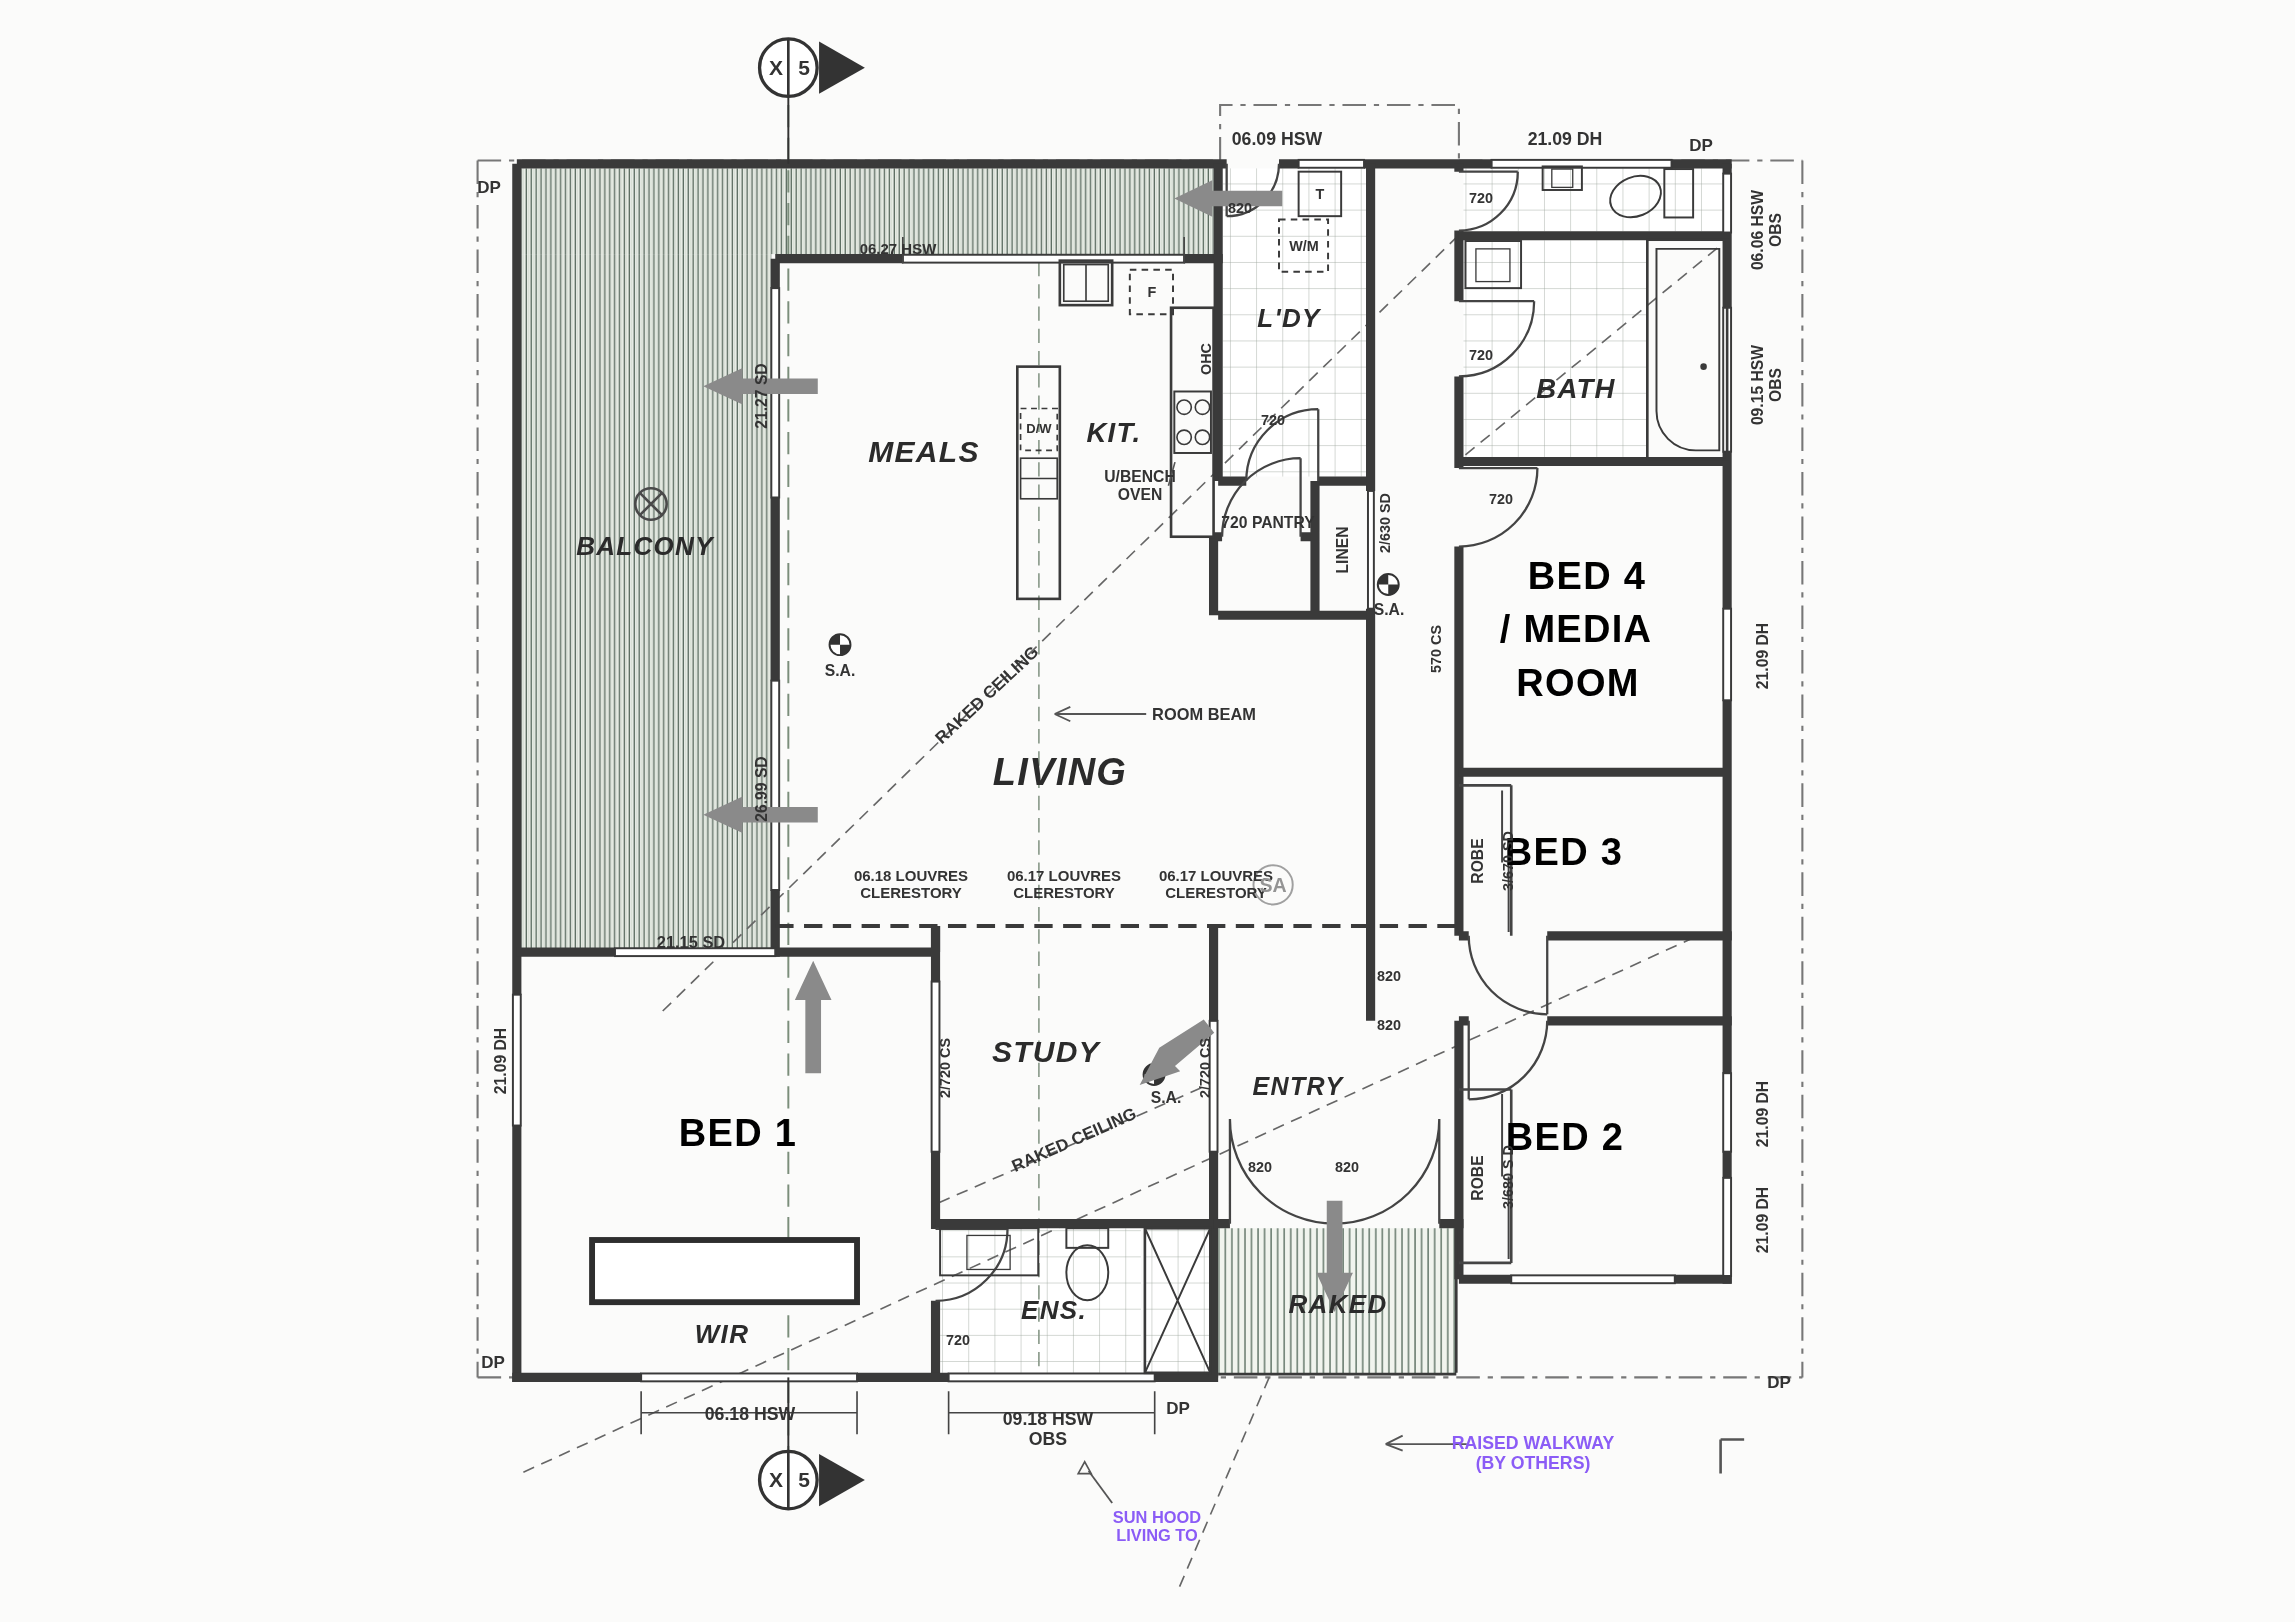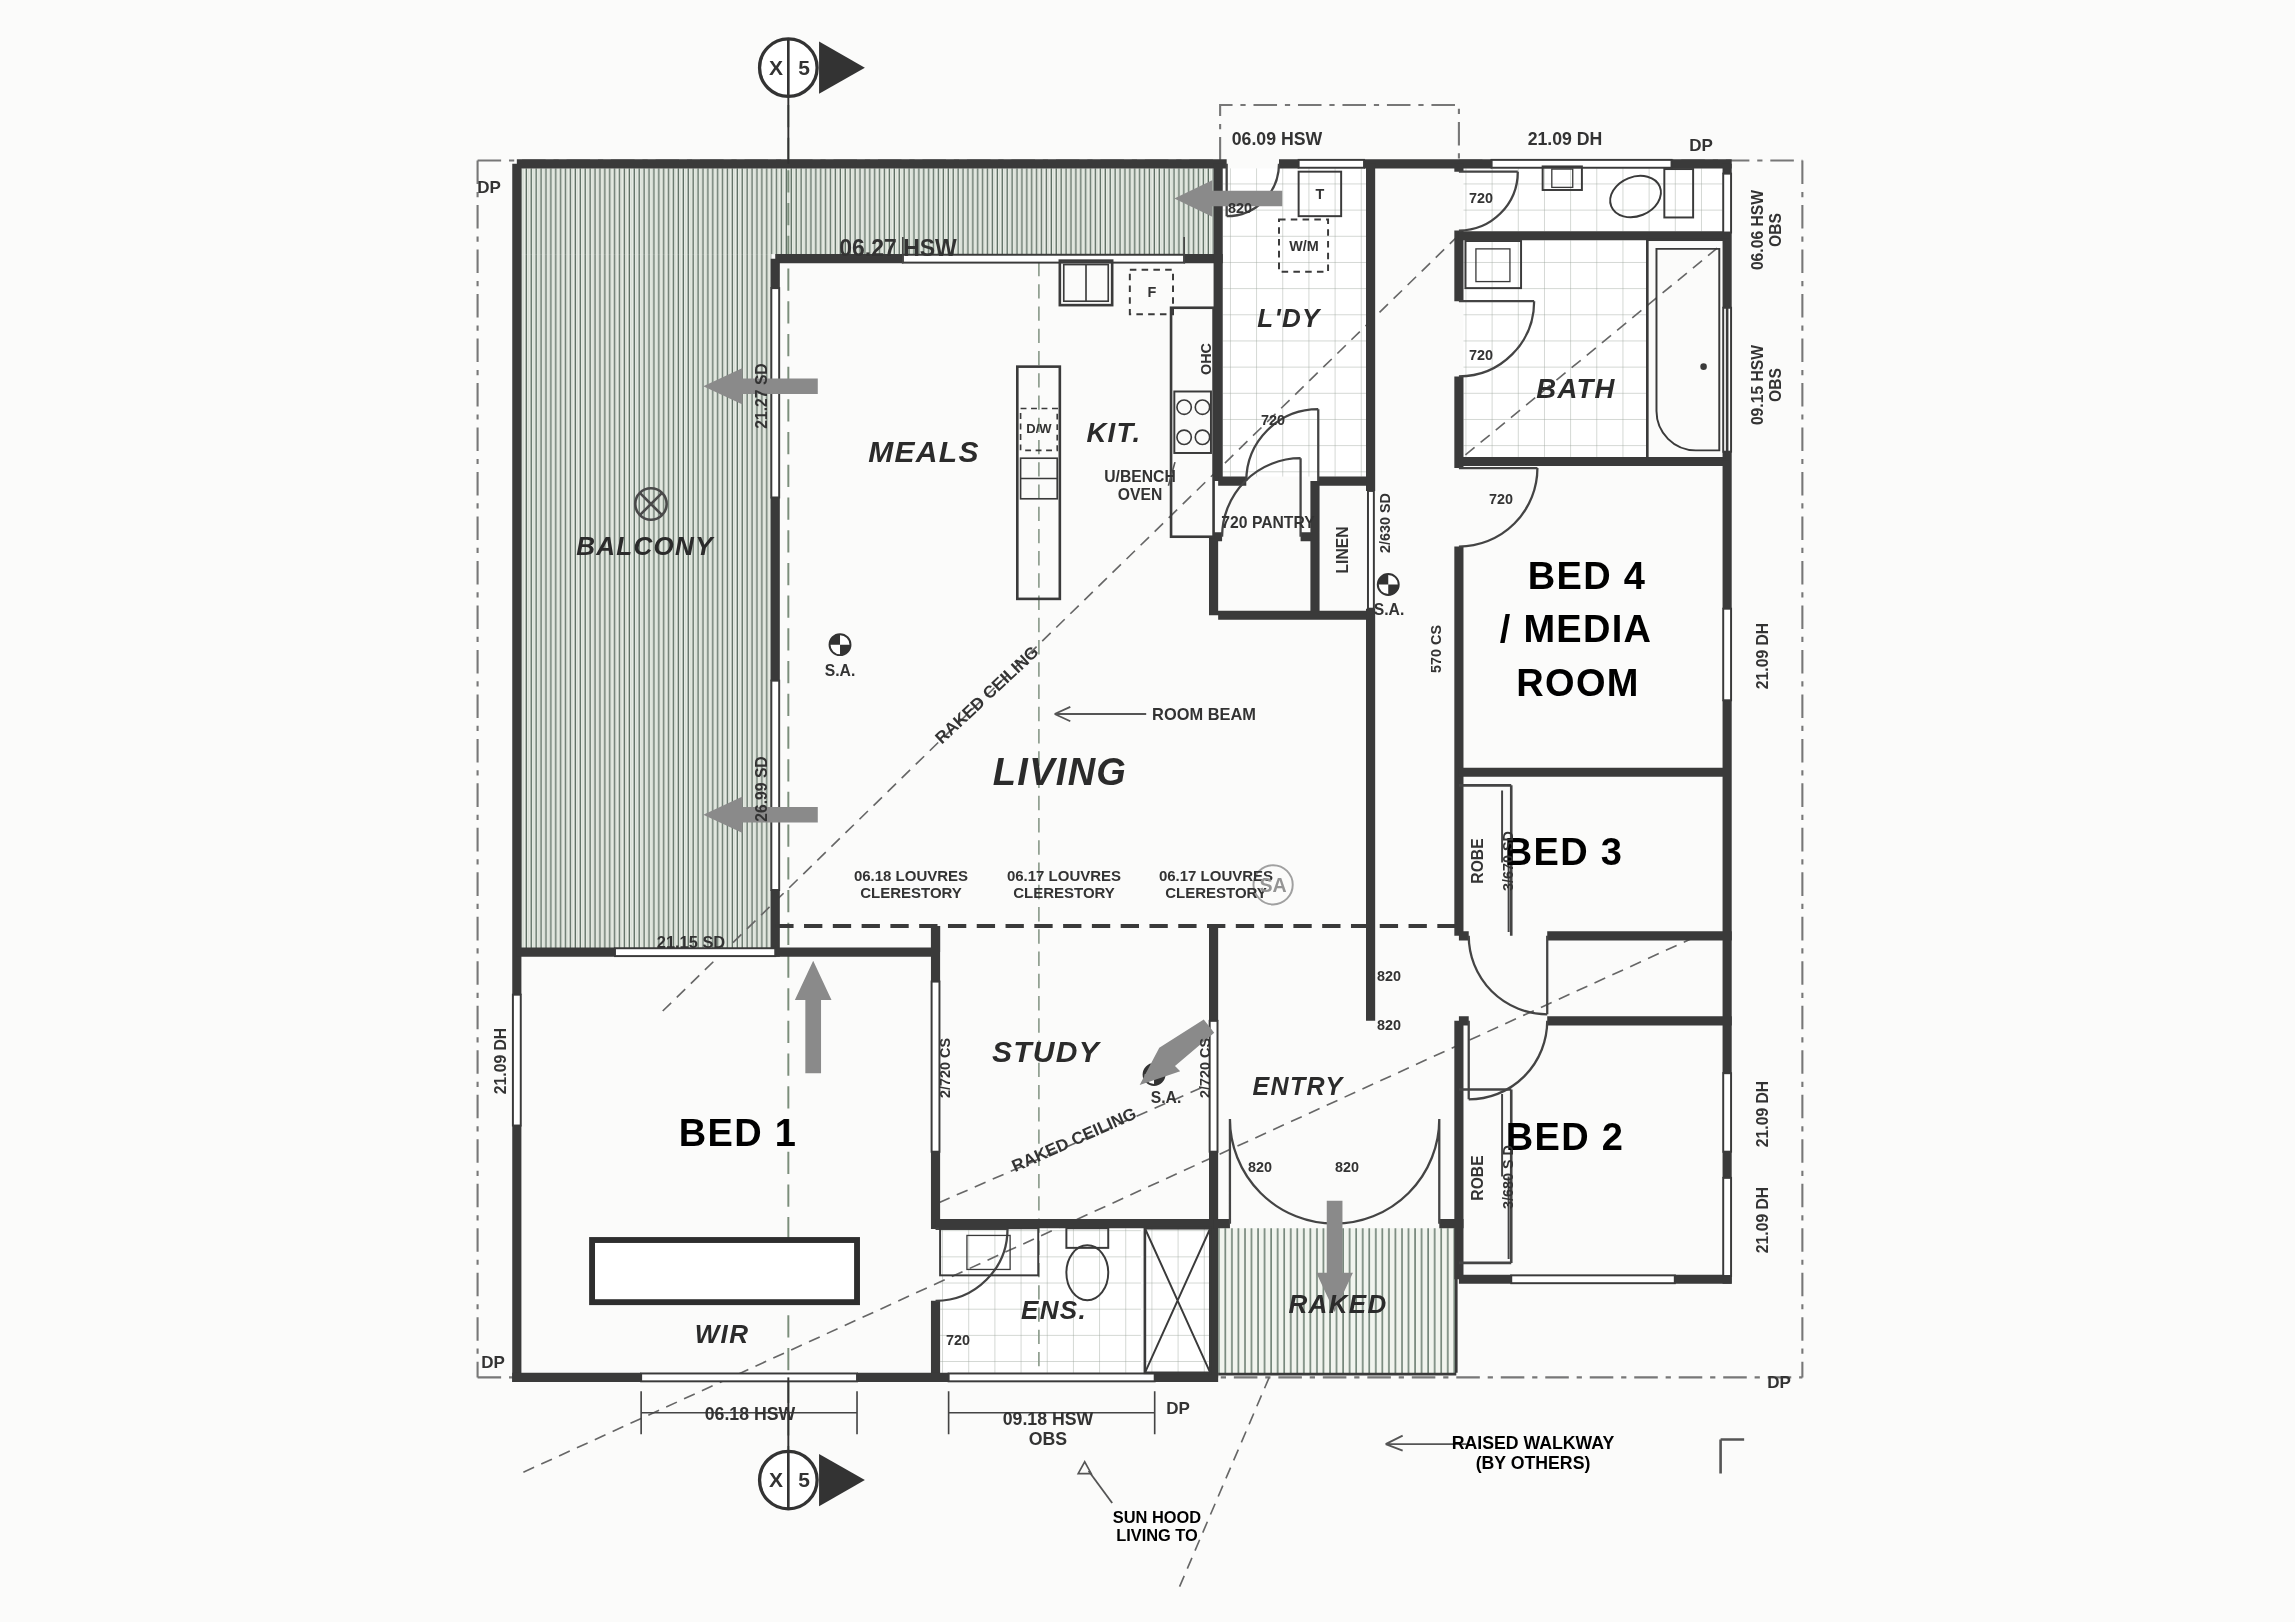--- a/index.html
+++ b/index.html
@@ -7,21 +7,21 @@
          font-family:"Liberation Sans",sans-serif;}
   svg{position:absolute;left:0;top:0;}
   #labels{position:absolute;left:0;top:0;width:100%;height:100%;}
   .lbl{position:absolute;white-space:pre-line;text-align:center;line-height:1.12;
        color:#222;transform-origin:center;}
   .big{font-weight:700;letter-spacing:1.3px;color:#000;}
   .room{font-style:italic;font-weight:700;letter-spacing:1.3px;color:#2b2b2b;}
   .dim{font-weight:600;color:#333;}
   .tiny{font-weight:600;color:#333;}
   .gray{color:#949494;font-weight:700;}
-  .soft{color:#000000;font-weight:600;}
+  .soft{color:#8b5cf6;font-weight:600;}
 </style>
 </head>
 <body>
 
 <div id="stage">
 
 <svg width="2295" height="1623" viewBox="0 0 3508 2480">
   <defs>
     <pattern id="hatchB" width="7.5" height="12" patternUnits="userSpaceOnUse">
       <rect width="7.5" height="12" fill="#eff2ec"></rect>
@@ -292,21 +292,21 @@
       <div class="lbl room" style="left: 924px; top: 452px; font-size: 30px; transform: translate(-50%, -50%) rotate(0deg);">MEALS</div>
       <div class="lbl room" style="left: 1114px; top: 433px; font-size: 27.5px; transform: translate(-50%, -50%) rotate(0deg);">KIT.</div>
       <div class="lbl room" style="left: 1289px; top: 319px; font-size: 26px; transform: translate(-50%, -50%) rotate(0deg);">L'DY</div>
       <div class="lbl room" style="left: 1576px; top: 389px; font-size: 27.5px; transform: translate(-50%, -50%) rotate(0deg);">BATH</div>
       <div class="lbl room" style="left: 1060px; top: 772px; font-size: 38px; transform: translate(-50%, -50%) rotate(0deg);">LIVING</div>
       <div class="lbl room" style="left: 1046px; top: 1052px; font-size: 30px; transform: translate(-50%, -50%) rotate(0deg);">STUDY</div>
       <div class="lbl room" style="left: 1298px; top: 1086px; font-size: 25px; transform: translate(-50%, -50%) rotate(0deg);">ENTRY</div>
       <div class="lbl room" style="left: 722px; top: 1335px; font-size: 26px; transform: translate(-50%, -50%) rotate(0deg);">WIR</div>
       <div class="lbl room" style="left: 1054px; top: 1311px; font-size: 26px; transform: translate(-50%, -50%) rotate(0deg);">ENS.</div>
       <div class="lbl room" style="left: 1338px; top: 1305px; font-size: 26px; transform: translate(-50%, -50%) rotate(0deg);">RAKED</div>
-      <div class="lbl dim" style="left: 898px; top: 249px; font-size: 23px; transform: translate(-50%, -50%) rotate(0deg);">06.27 HSW</div>
+      <div class="lbl dim" style="left: 898px; top: 249px; font-size: 15px; transform: translate(-50%, -50%) rotate(0deg);">06.27 HSW</div>
       <div class="lbl dim" style="left: 1277px; top: 140px; font-size: 17.7px; transform: translate(-50%, -50%) rotate(0deg);">06.09 HSW</div>
       <div class="lbl dim" style="left: 1565px; top: 140px; font-size: 17.7px; transform: translate(-50%, -50%) rotate(0deg);">21.09 DH</div>
       <div class="lbl dim" style="left: 691px; top: 942px; font-size: 16.4px; transform: translate(-50%, -50%) rotate(0deg);">21.15 SD</div>
       <div class="lbl dim" style="left: 750px; top: 1415px; font-size: 17.7px; transform: translate(-50%, -50%) rotate(0deg);">06.18 HSW</div>
       <div class="lbl dim" style="left: 1048px; top: 1430px; font-size: 17.7px; transform: translate(-50%, -50%) rotate(0deg);">09.18 HSW
 OBS</div>
       <div class="lbl dim" style="left: 489px; top: 188px; font-size: 17px; transform: translate(-50%, -50%) rotate(0deg);">DP</div>
       <div class="lbl dim" style="left: 1701px; top: 146px; font-size: 17px; transform: translate(-50%, -50%) rotate(0deg);">DP</div>
       <div class="lbl dim" style="left: 493px; top: 1363px; font-size: 17px; transform: translate(-50%, -50%) rotate(0deg);">DP</div>
       <div class="lbl dim" style="left: 1779px; top: 1383px; font-size: 17px; transform: translate(-50%, -50%) rotate(0deg);">DP</div>

